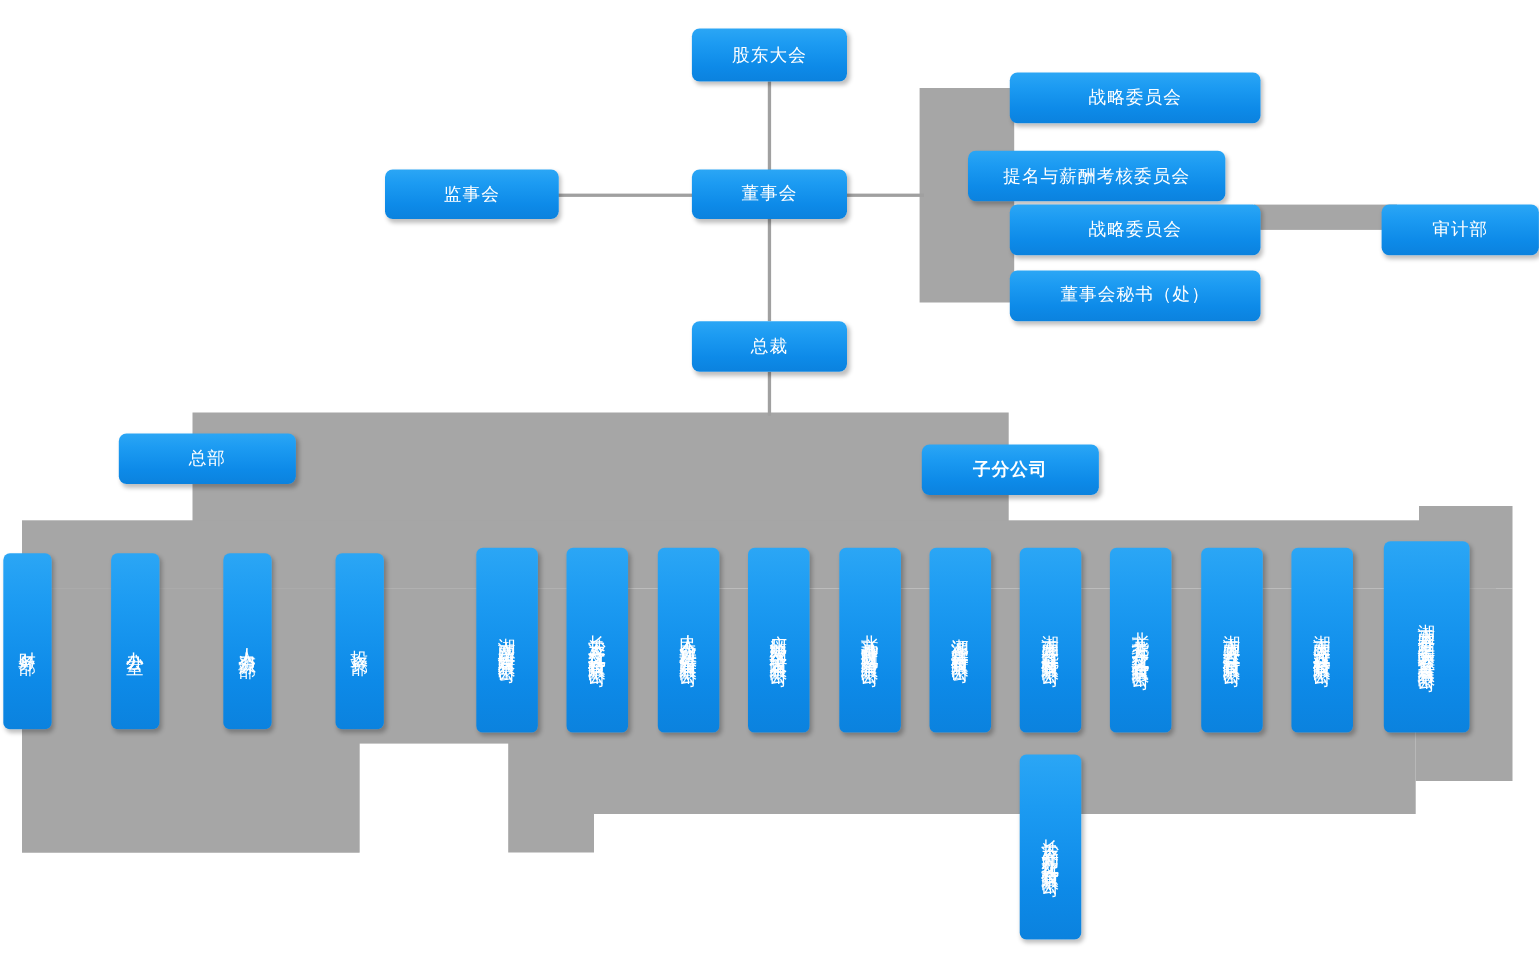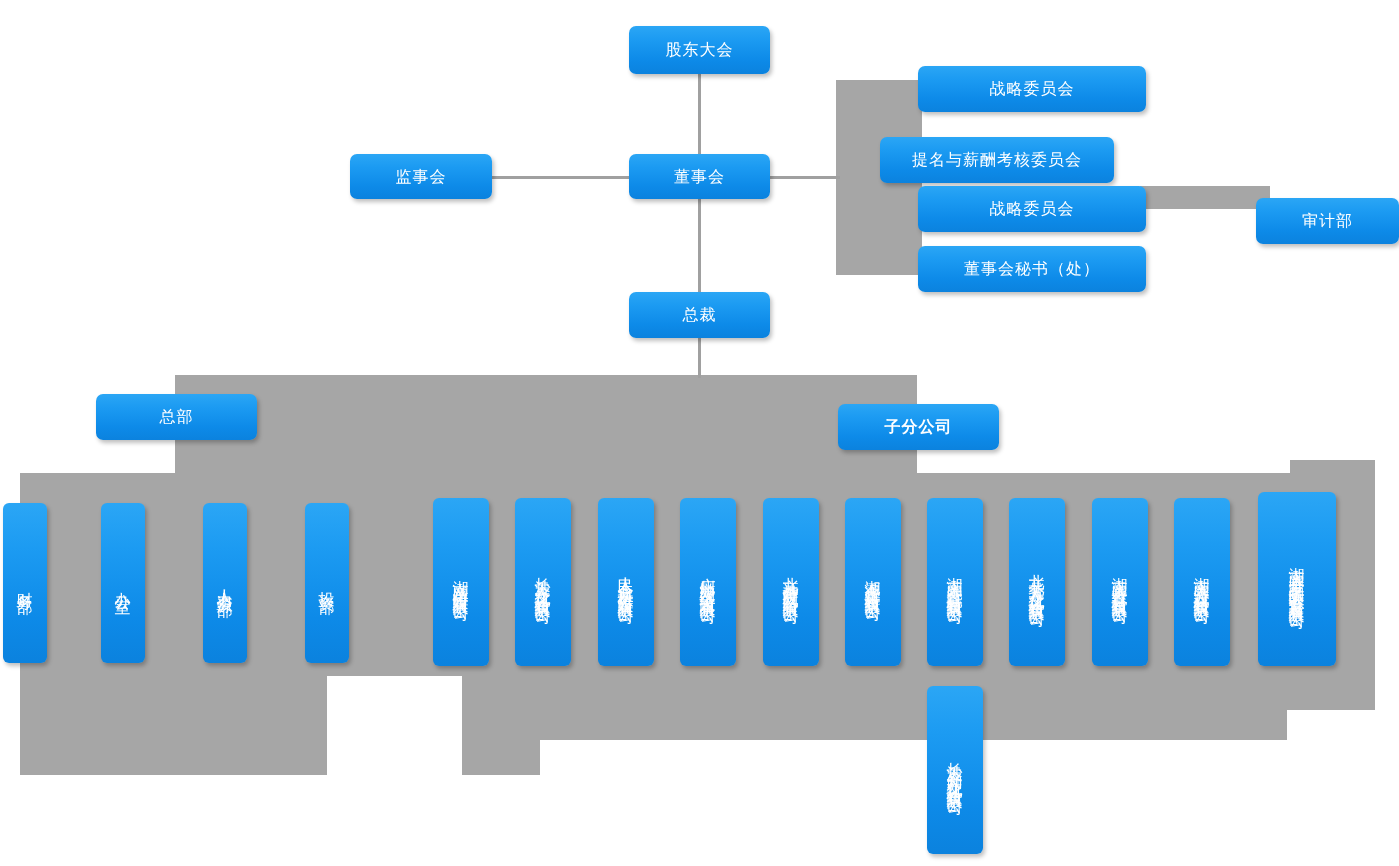--- a/index.html
+++ b/index.html
@@ -70,34 +70,34 @@
   <div class="line-h" style="left:492px;top:176px;width:138px;"></div>
 
   <div class="line-h" style="left:770px;top:176px;width:70px;"></div>
 
   <div class="line-v" style="left:698px;top:199px;height:93px;"></div>
 
   <div class="line-v" style="left:698px;top:338px;height:40px;"></div>
 
   <div class="node h" style="left:629px;top:26px;width:141px;height:48px;">股东大会</div>
 
-  <div class="node h" style="left:350px;top:154px;width:142px;height:45px;">监事会</div>
+  <div class="node h" style="left:350px;top:154px;width:158px;height:45px;">监事会</div>
 
   <div class="node h" style="left:629px;top:154px;width:141px;height:45px;font-family:Liberation Serif, serif;">董事会</div>
 
   <div class="node h" style="left:629px;top:292px;width:141px;height:46px;text-align:right;">总裁</div>
 
-  <div class="node h" style="left:1256px;top:186px;width:143px;height:46px;margin-top:12px;">审计部</div>
+  <div class="node h" style="left:1256px;top:186px;width:143px;height:46px;">审计部</div>
 
   <div class="node h" style="left:918px;top:66px;width:228px;height:46px;">战略委员会</div>
   <div class="node h" style="left:880px;top:126px;width:234px;height:46px;margin-top:11px;">提名与薪酬考核委员会</div>
   <div class="node h" style="left:918px;top:186px;width:228px;height:46px;">战略委员会</div>
   <div class="node h" style="left:918px;top:246px;width:228px;height:46px;font-family:Liberation Serif, serif;">董事会秘书（处）</div>
 
-  <div class="node h" style="left:96px;top:394px;width:161px;height:46px;">总部</div>
+  <div class="node h" style="left:108px;top:394px;width:161px;height:46px;">总部</div>
   <div class="node h" style="left:838px;top:404px;width:161px;height:46px;font-weight:bold;">子分公司</div>
 
   <div class="node v" style="left:3px;top:503px;width:44px;height:160px;">财务部</div>
   <div class="node v" style="left:101px;top:503px;width:44px;height:160px;">办公室</div>
   <div class="node v" style="left:203px;top:503px;width:44px;height:160px;">人力资源部</div>
   <div class="node v" style="left:305px;top:503px;width:44px;height:160px;">投资部</div>
 
   <div class="node v" style="left:433px;top:498px;width:56px;height:168px;">湖南跃尚传媒有限公司</div>
   <div class="node v" style="left:515px;top:498px;width:56px;height:168px;">长沙天舟文化科技有限公司</div>
   <div class="node v" style="left:598px;top:498px;width:56px;height:168px;">人民今典科教传媒有限公司</div>

